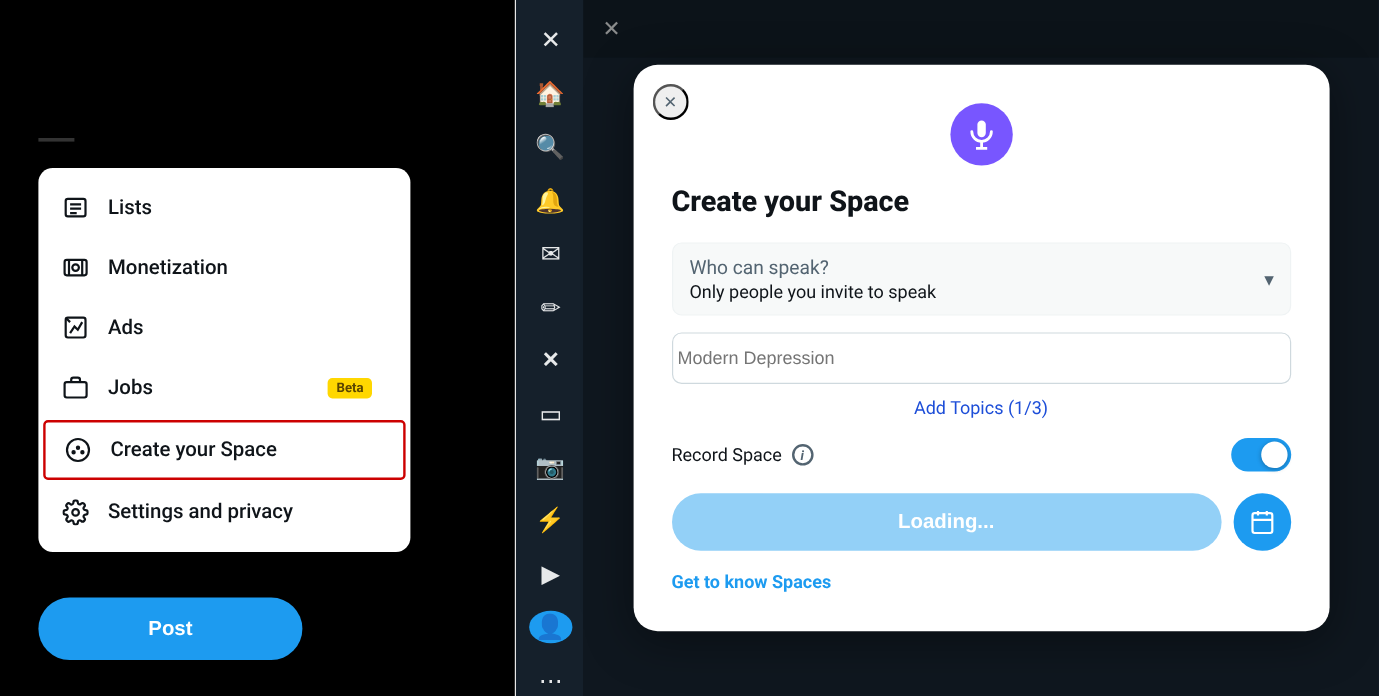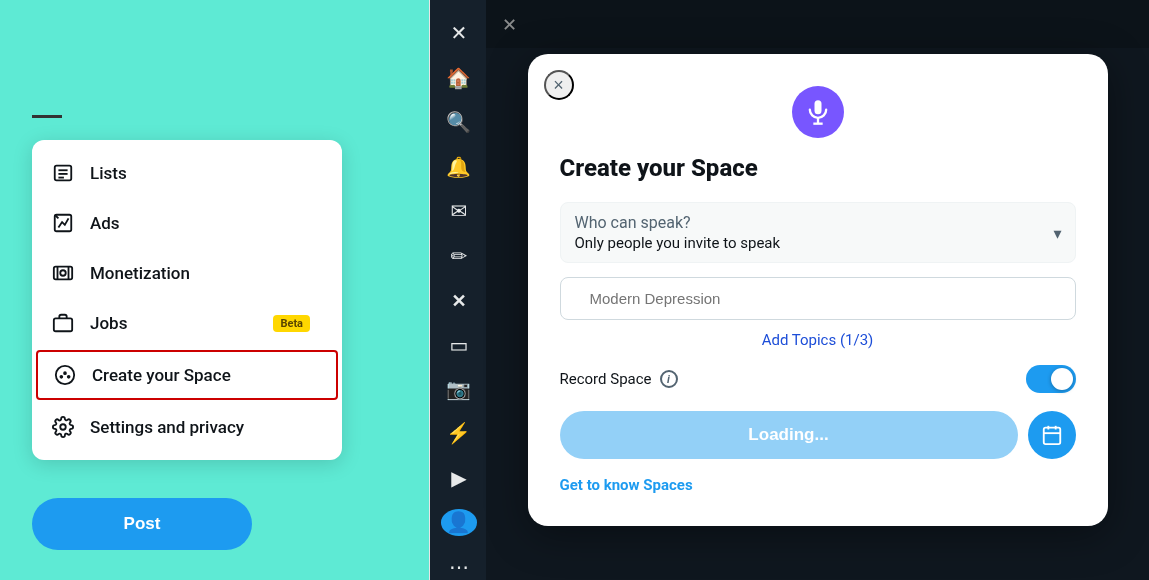--- a/index.html
+++ b/index.html
@@ -19,21 +19,21 @@
       background: #15202b;
     }
 
     
     .left-panel {
       position: absolute;
       left: 0;
       top: 0;
       width: 430px;
       height: 580px;
-      background: #5eead4;
+      background: #000000;
       border-right: 1px solid #e7e7e7;
     }
 
     
     .divider-line {
       position: absolute;
       top: 115px;
       left: 32px;
       width: 30px;
       height: 3px;
@@ -245,21 +245,21 @@
       transform: translateY(-50%);
       color: #536471;
       font-size: 16px;
     }
 
     
     .text-input {
       width: 100%;
       border: 1px solid #cfd9de;
       border-radius: 8px;
-      padding: 12px 29px;
+      padding: 12px 4px;
       font-size: 15px;
       color: #536471;
       margin-bottom: 10px;
       outline: none;
     }
 
     
     .add-topics {
       text-align: center;
       margin-bottom: 16px;
@@ -410,38 +410,38 @@
           <line x1="7" y1="13" x2="17" y2="13"></line>
           <line x1="7" y1="17" x2="13" y2="17"></line>
         </svg>
       </div>
       <span class="menu-label">Lists</span>
     </div>
 
     <div class="menu-item">
       <div class="menu-icon">
         <svg width="22" height="22" viewBox="0 0 24 24" fill="none" stroke="#0f1419" stroke-width="2">
-          <rect x="3" y="3" width="18" height="18" rx="2"></rect>
-          <polyline points="7,17 11,11 14,14 18,7"></polyline>
-          <line x1="3" y1="3" x2="7" y2="7"></line>
-        </svg>
-      </div>
-      <span class="menu-label">Ads</span>
-    </div>
-
-    <div class="menu-item">
-      <div class="menu-icon">
-        <svg width="22" height="22" viewBox="0 0 24 24" fill="none" stroke="#0f1419" stroke-width="2">
           <rect x="2" y="5" width="20" height="14" rx="2"></rect>
           <circle cx="12" cy="12" r="3"></circle>
           <line x1="6" y1="5" x2="6" y2="19"></line>
           <line x1="18" y1="5" x2="18" y2="19"></line>
         </svg>
       </div>
       <span class="menu-label">Monetization</span>
+    </div>
+
+    <div class="menu-item">
+      <div class="menu-icon">
+        <svg width="22" height="22" viewBox="0 0 24 24" fill="none" stroke="#0f1419" stroke-width="2">
+          <rect x="3" y="3" width="18" height="18" rx="2"></rect>
+          <polyline points="7,17 11,11 14,14 18,7"></polyline>
+          <line x1="3" y1="3" x2="7" y2="7"></line>
+        </svg>
+      </div>
+      <span class="menu-label">Ads</span>
     </div>
 
     <div class="menu-item">
       <div class="menu-icon">
         <svg width="22" height="22" viewBox="0 0 24 24" fill="none" stroke="#0f1419" stroke-width="2">
           <rect x="2" y="7" width="20" height="14" rx="2"></rect>
           <path d="M8 7V5a2 2 0 0 1 2-2h4a2 2 0 0 1 2 2v2"></path>
         </svg>
       </div>
       <span class="menu-label">Jobs</span>

